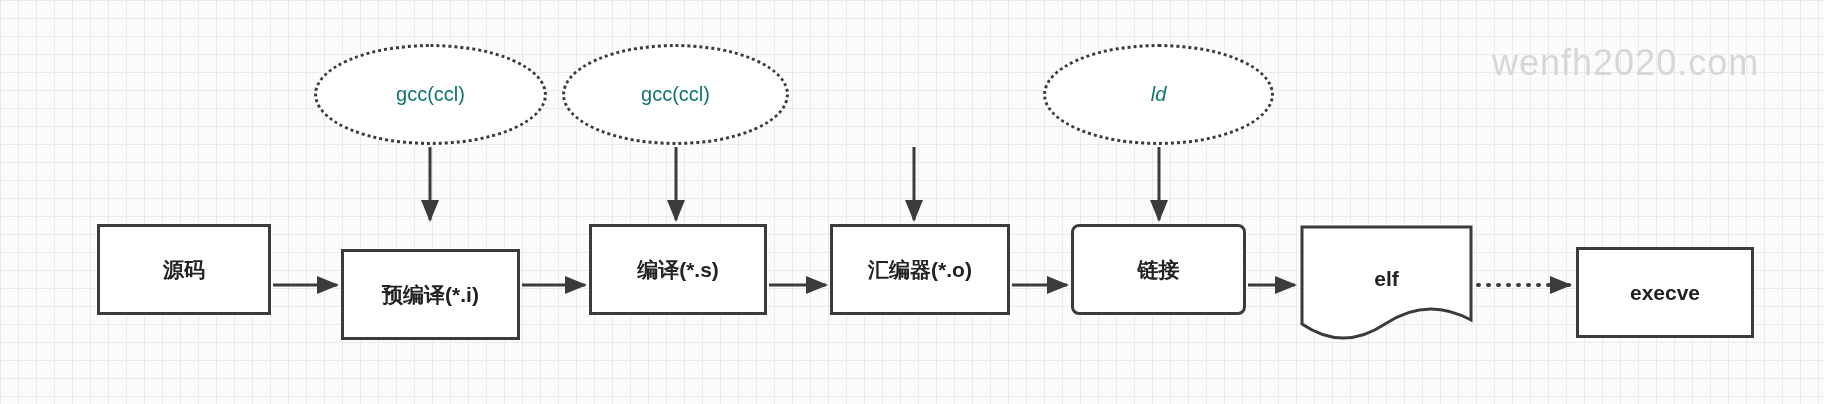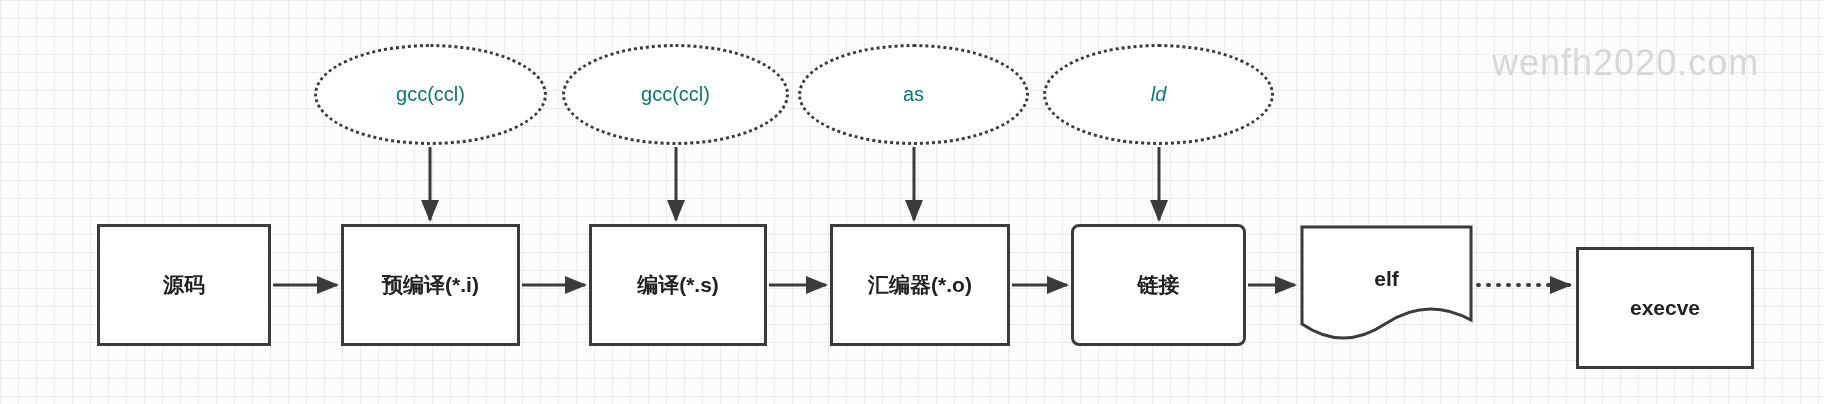--- a/index.html
+++ b/index.html
@@ -26,21 +26,21 @@
     left: 1468px;
     font-size: 36px;
     color: #d7d7d7;
     letter-spacing: 1px;
     user-select: none;
     margin-left: 24px;
   }
   .stage {
     position: absolute;
     top: 224px;
-    height: 122px;
+    height: 91px;
     display: flex;
     align-items: center;
     justify-content: center;
     background: #ffffff;
     border: 3px solid #3b3b3b;
     box-sizing: border-box;
     font-size: 21px;
     font-weight: bold;
     color: #222222;
   }
@@ -53,21 +53,21 @@
     justify-content: center;
     background: #ffffff;
     border: 3px dotted #3b3b3b;
     border-radius: 50%;
     box-sizing: border-box;
     font-size: 20px;
     color: #0f766e;
   }
   
   .stage-1 { left: 97px;   width: 174px; }
-  .stage-2 { left: 341px;  width: 179px; }
+  .stage-2 { left: 341px;  width: 179px; margin-top: 25px; }
   .stage-3 { left: 589px;  width: 178px; }
   .stage-4 { left: 830px;  width: 180px; }
   .stage-5 { left: 1071px; width: 175px; border-radius: 8px; }
   .stage-7 { left: 1576px; width: 178px; margin-top: 23px; }
   
   .doc-node {
     position: absolute;
     top: 224px;
     left: 1299px;
     width: 175px;
@@ -122,23 +122,20 @@
   </svg>
 
   <div class="watermark">wenfh2020.com</div>
 
   <div class="tool tool-1">
     <span>gcc(ccl)</span>
   </div>
   <div class="tool tool-2">
     <span>gcc(ccl)</span>
   </div>
-  <div class="tool tool-3">
-    <span>as</span>
-  </div>
   <div class="tool tool-4">
     <span>ld</span>
   </div>
 
   <div class="stage stage-1">
     <span>源码</span>
   </div>
   <div class="stage stage-2">
     <span>预编译(*.i)</span>
   </div>

